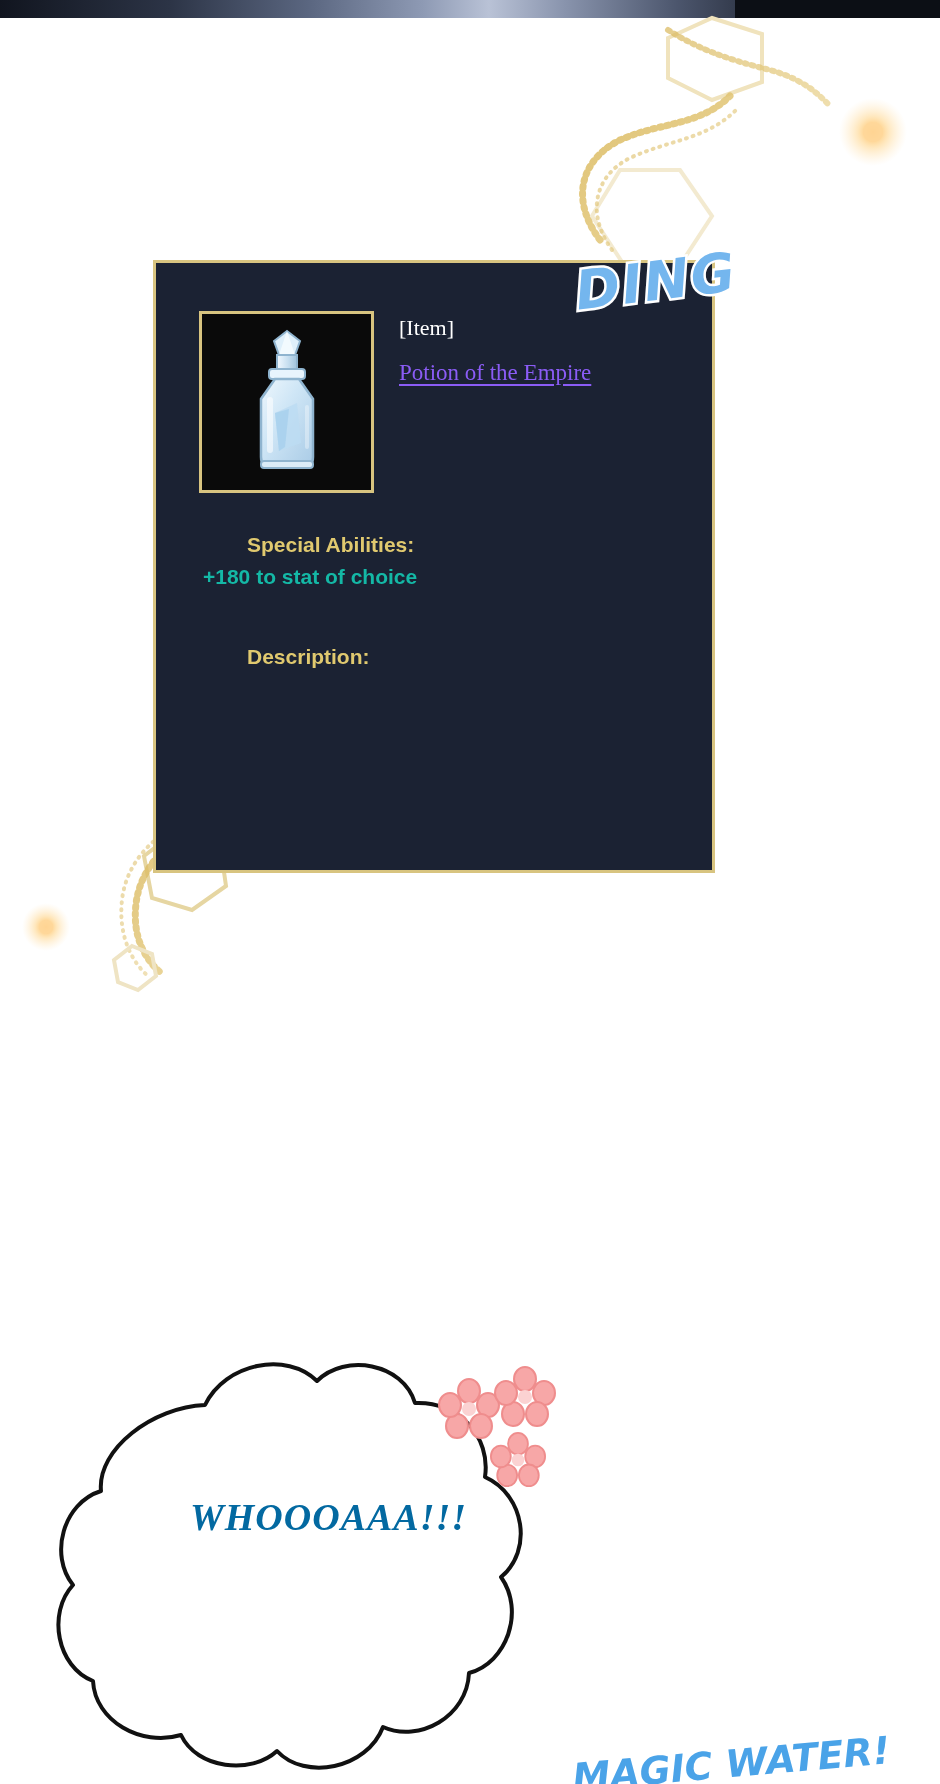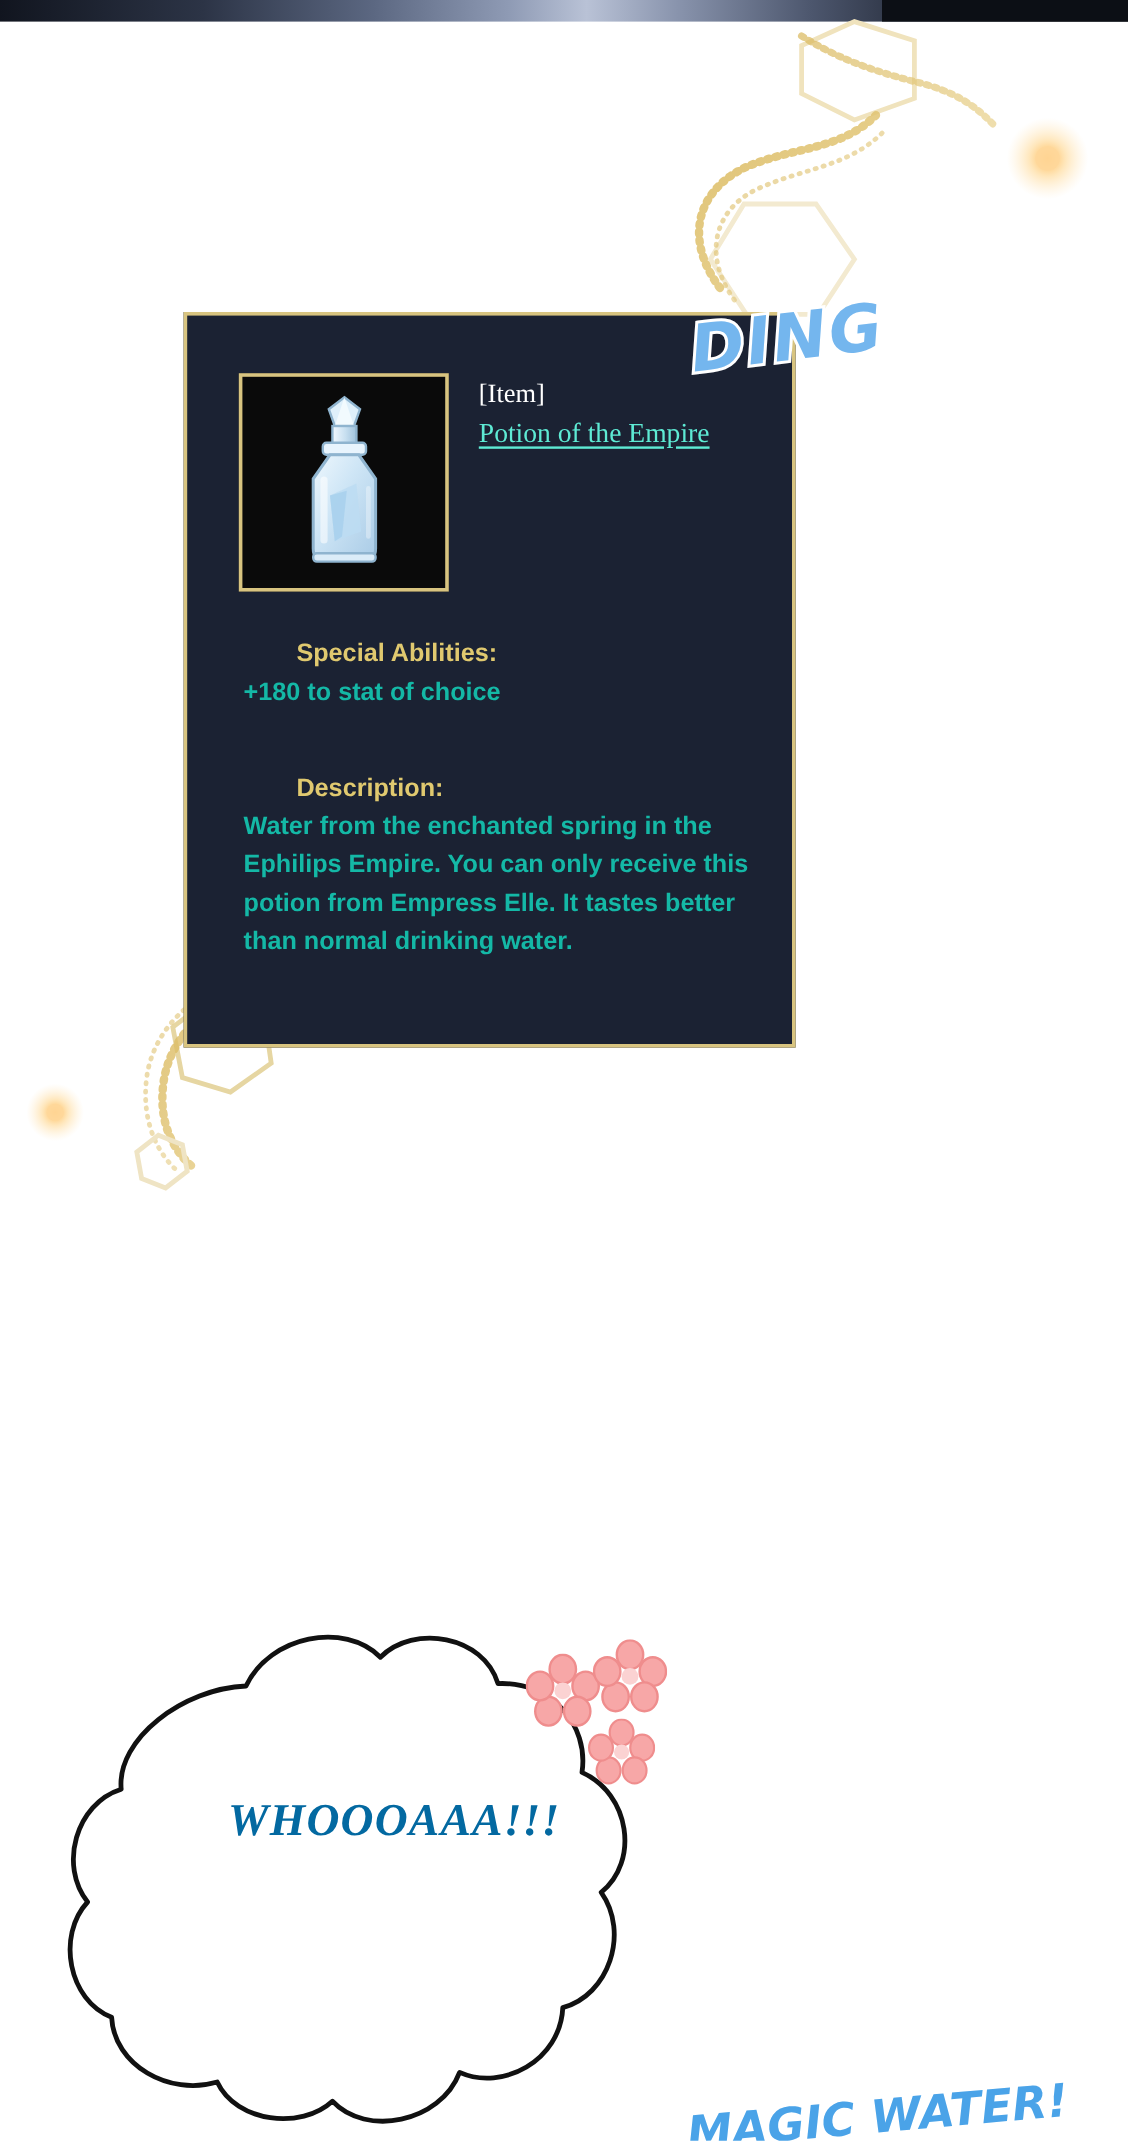--- a/index.html
+++ b/index.html
@@ -27,21 +27,21 @@
     left: 735px; top: 0;
     width: 205px; height: 18px;
     background: #0c0f15;
   }
 
   
   #item-card {
     position: absolute;
     left: 153px;
     top: 260px;
-    width: 510px;
+    width: 562px;
     height: 613px;
     background: #1b2233;
     border: 3px solid #d8c480;
     box-sizing: border-box;
   }
   #item-icon-frame {
     position: absolute;
     left: 43px;
     top: 48px;
     width: 175px;
@@ -59,27 +59,27 @@
     top: 50px;
     width: 260px;
   }
   .item-kind {
     color: #ffffff;
     font-size: 22px;
     line-height: 30px;
     font-family: "Liberation Serif", serif;
   }
   .item-name {
-    color: #5eead4;
+    color: #8b5cf6;
     font-size: 23px;
     line-height: 32px;
     font-family: "Liberation Serif", serif;
     text-decoration: underline;
     text-underline-offset: 4px;
-    margin-top: 2px;
+    margin-top: 14px;
     display: inline-block;
     text-align: right;
   }
   .card-section {
     position: absolute;
     left: 47px;
     width: 430px;
   }
   .section-title {
     color: #e0c96f;
@@ -234,21 +234,20 @@
     <div class="item-name">Potion of the Empire</div>
   </div>
 
   <div id="abilities-section" class="card-section">
     <div class="section-title">Special Abilities:</div>
     <div class="section-body">+180 to stat of choice</div>
   </div>
 
   <div id="description-section" class="card-section">
     <div class="section-title">Description:</div>
-    <div class="section-body">Water from the enchanted spring in the Ephilips Empire. You can only receive this potion from Empress Elle. It tastes better than normal drinking water.</div>
   </div>
 </div>
 
 <div id="ding-sfx">DING</div>
 
 <svg id="speech-bubble" viewBox="0 0 500 430">
   <path d="M150,60 C170,18 232,6 262,36 C290,8 348,18 360,58
            C404,56 436,92 430,132 C470,150 478,206 446,232
            C470,266 452,318 414,328 C412,372 364,398 328,382
            C312,424 250,436 222,406

